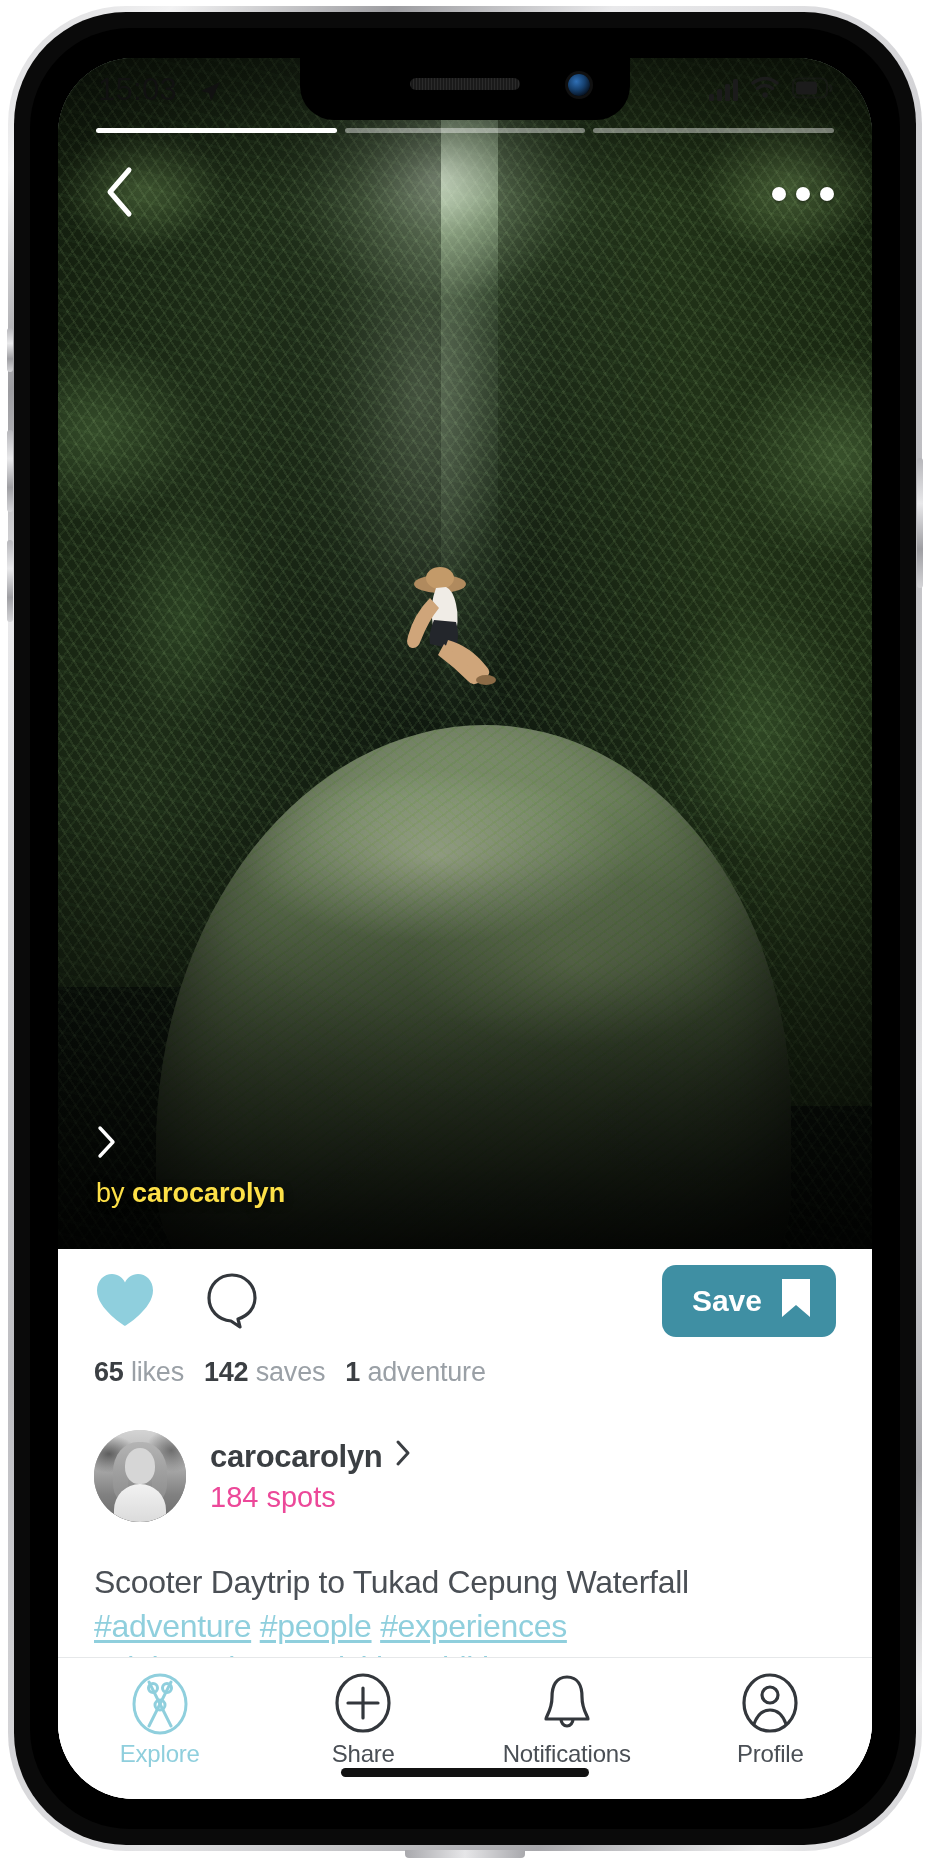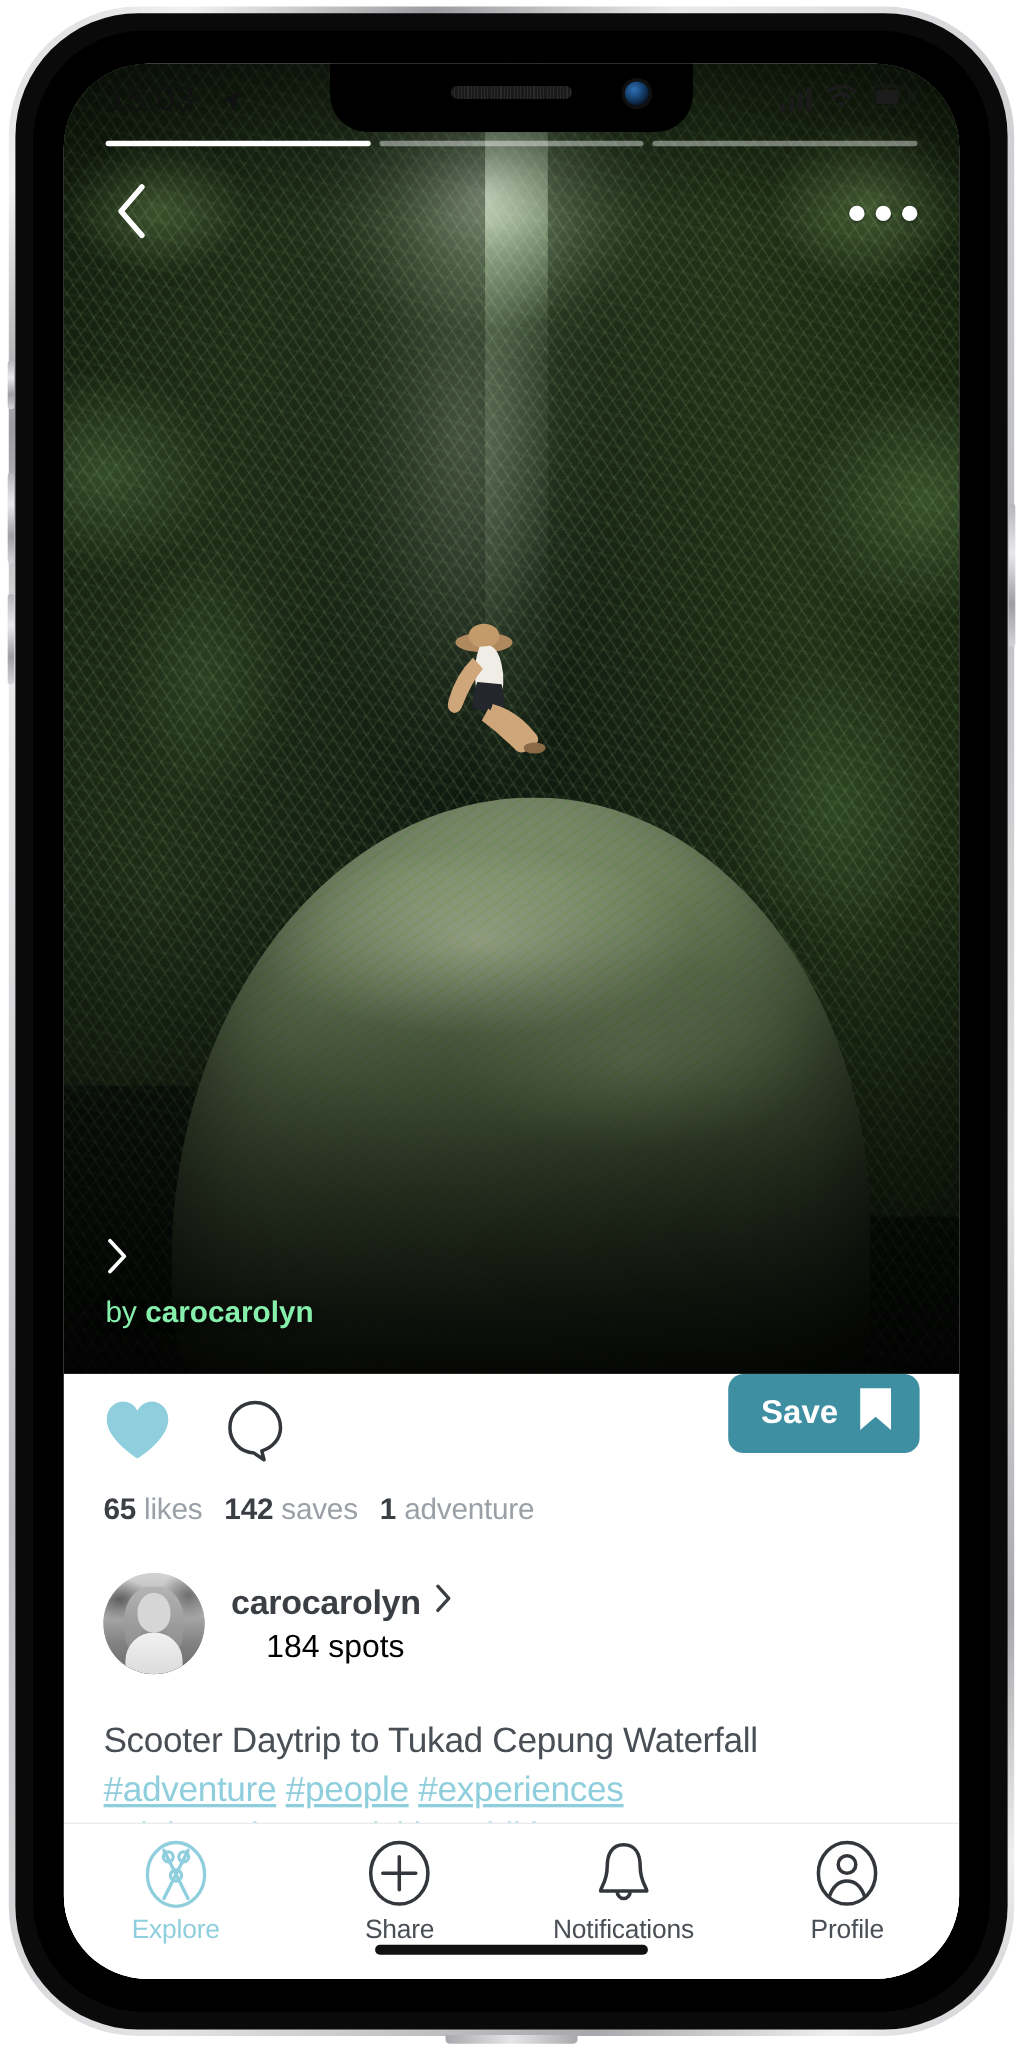--- a/index.html
+++ b/index.html
@@ -186,37 +186,37 @@
   #hero-caption {
     position:absolute; left:38px; bottom:40px; right:38px; z-index:30;
   }
   #hero-title {
     display:flex; align-items:center; gap:14px;
     color:#fff; font-size:37px; font-weight:700; letter-spacing:-0.4px;
     text-shadow:0 2px 10px rgba(0,0,0,0.65);
     cursor:pointer;
   }
   #hero-byline {
-    margin-top:10px; color:#86efac; font-size:27px;
+    margin-top:10px; color:#fde047; font-size:27px;
     text-shadow:0 2px 8px rgba(0,0,0,0.65);
   }
   #hero-byline b { font-weight:700; }
 
   
   #detail-sheet {
     position:absolute; left:0; right:0; top:1191px; bottom:0;
     background:#fff;
   }
   #action-row {
     position:absolute; left:0; right:0; top:0; height:104px;
   }
   #like-button { position:absolute; left:36px; top:22px; cursor:pointer; }
   #comment-button { position:absolute; left:146px; top:22px; cursor:pointer; }
   #save-button {
-    position:absolute; right:36px; top:0;
+    position:absolute; right:36px; top:16px;
     height:72px; padding:0 24px 0 30px;
     background:#3f8fa3; border:none; border-radius:14px;
     display:flex; align-items:center; gap:18px;
     color:#fff; font-size:30px; font-weight:700;
     cursor:pointer;
   }
   #stats-row {
     position:absolute; left:36px; top:108px;
     font-size:27px; color:#9aa0a6; letter-spacing:-0.2px;
   }
@@ -256,21 +256,21 @@
     position:absolute; left:50%; transform:translateX(-50%);
     bottom:0; width:52px; height:38px;
     border-radius:26px 26px 0 0;
     background:linear-gradient(180deg,#f3f2f0,#dedbd7);
   }
   #profile-meta { display:flex; flex-direction:column; gap:6px; }
   #profile-name {
     display:flex; align-items:center; gap:12px;
     font-size:31px; font-weight:700; color:#3b3f43; letter-spacing:-0.3px;
   }
-  #profile-spots { font-size:29px; color:#000000;margin-left:32px; }
+  #profile-spots { font-size:29px; color:#ec4899; }
 
   #caption-block {
     position:absolute; left:36px; right:36px; top:312px;
     overflow:hidden; height:120px;
   }
   #caption-text {
     font-size:32px; color:#4a4f55; line-height:1.32; letter-spacing:-0.3px;
   }
   #hashtags {
     margin-top:2px; font-size:32px; line-height:1.32;

